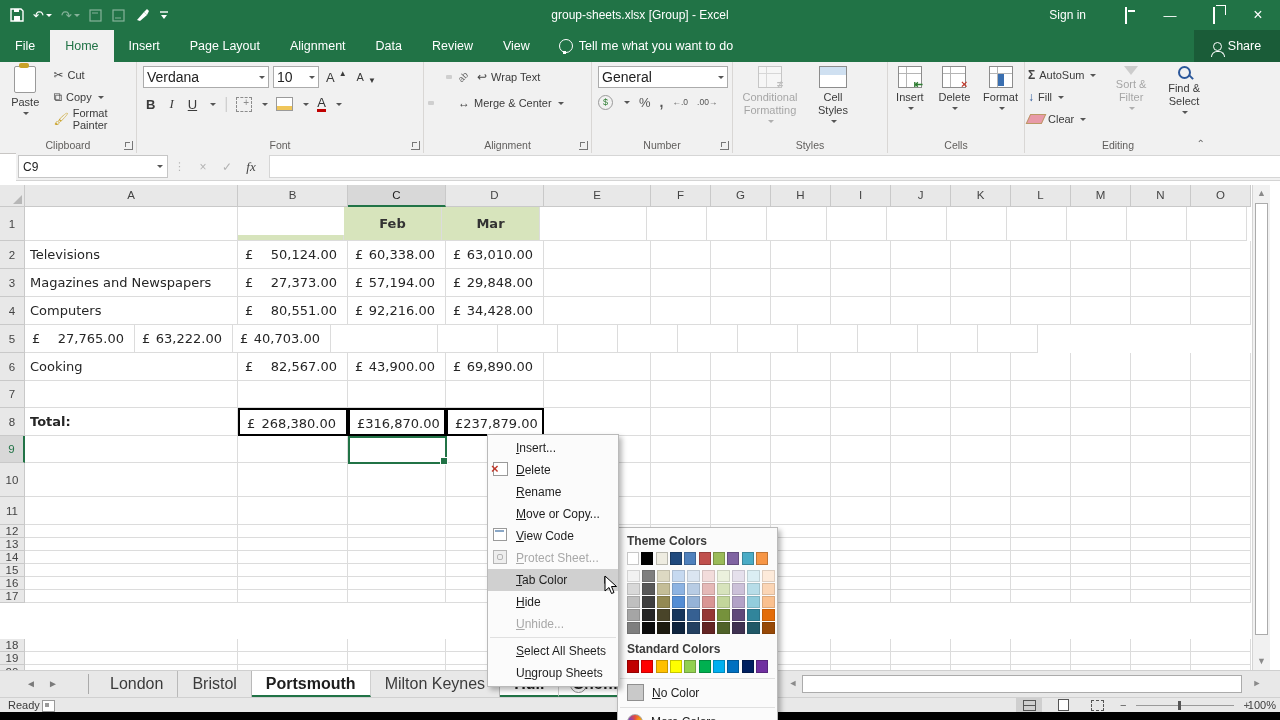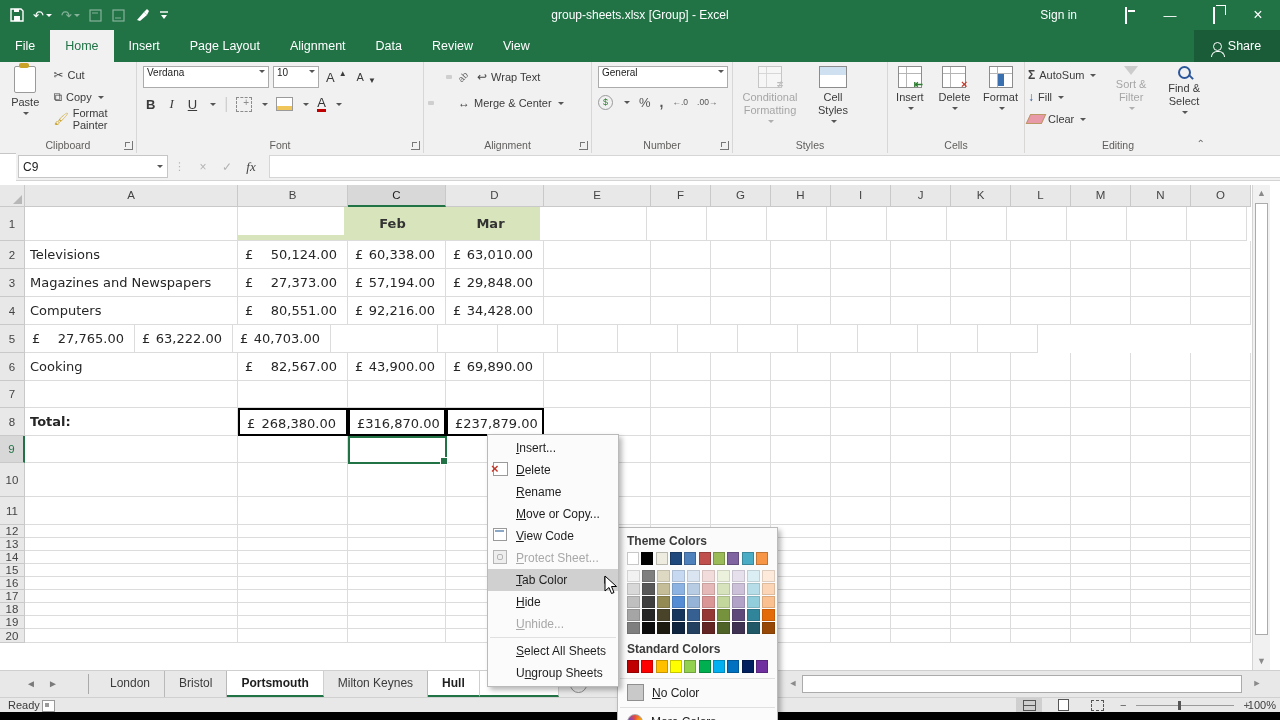--- a/index.html
+++ b/index.html
@@ -8,21 +8,21 @@
   
   #titlebar{position:absolute;left:0;top:0;width:1280px;height:30px;background:#217346;color:#fff;}
   .qat{position:absolute;left:10px;top:0;height:30px;display:flex;align-items:center;gap:9px}
   .qbtn{display:flex;align-items:center;color:#fff;font-size:13px}
   .qbtn.dim{opacity:.45}
   .dd{width:0;height:0;border:3px solid transparent;border-top-color:#fff;margin-left:2px;margin-top:3px}
   .dd.dark{border-top-color:#555}
   #wtitle{position:absolute;left:0;right:0;top:0;height:30px;line-height:30px;text-align:center;font-size:12px;color:#fff}
   .tbright{position:absolute;right:0;top:0;height:30px;display:flex;align-items:center}
   .tbright .wbtn{width:44px;text-align:center;font-size:13px;color:#fff}
-  #signin{font-size:12px;margin-right:27px}
+  #signin{font-size:12px;margin-right:18px}
   .restore-ico{width:9px;height:9px;border:1px solid #fff;position:relative;margin:0 auto}
   .restore-ico:before{content:"";position:absolute;left:2px;top:-3px;width:9px;height:9px;border:1px solid #fff;border-bottom:none;border-left:none}
   .ribbonopts{width:13px;height:11px;border:1px solid #fff;margin:0 auto;position:relative}
   .ribbonopts:before{content:"";position:absolute;left:2px;top:2px;width:7px;height:2px;background:#fff}
   
   #tabrow{position:absolute;left:0;top:30px;width:1280px;height:32px;background:#217346;display:flex;align-items:stretch}
   .rtab{padding:0 15px;line-height:32px;font-size:12.5px;color:#fff;white-space:nowrap}
   .rtab.active{background:#f1f1f1;color:#217346}
   #tellme{display:flex;align-items:center;gap:6px;color:#fff;font-size:12.5px;margin-left:14px}
   .bulb{width:12px;height:12px;border:1.5px solid #fff;border-radius:50%;position:relative}
@@ -33,21 +33,21 @@
   
   #ribbon{position:absolute;left:0;top:62px;width:1280px;height:91px;background:#f1f1f1;border-bottom:1px solid #c8c6c4;display:flex}
   .rgroup{position:relative;border-right:1px solid #d9d7d5;height:100%;flex:0 0 auto}
   .glabel{position:absolute;left:0;right:0;bottom:2px;text-align:center;font-size:10.5px;color:#605e5c}
   .launcher{position:absolute;right:3px;bottom:3px;width:8px;height:8px;border-right:1px solid #777;border-bottom:1px solid #777}
   .launcher:before{content:"";position:absolute;right:2px;bottom:2px;width:4px;height:4px;border-left:1px solid #777;border-top:1px solid #777}
   .bigbtn{display:flex;flex-direction:column;align-items:center;justify-content:flex-start;font-size:11px;color:#3b3b3b;padding:4px 6px;line-height:13px;text-align:center}
   .bigbtn .bico{margin-bottom:3px}
   .smallrow{display:flex;align-items:center;gap:4px;font-size:11px;color:#3b3b3b;height:22px;padding:0 3px}
   .dis{opacity:.42}
-  .combo{background:#fff;border:1px solid #ababab;font-size:10px;color:#222;display:flex;justify-content:space-between;padding:0 3px;height:20px}
+  .combo{background:#fff;border:1px solid #ababab;font-size:14px;color:#222;display:flex;align-items:center;justify-content:space-between;padding:0 3px;height:20px}
   .mini{font-size:12px;color:#444}
   .clip{width:20px;height:25px;border:1px solid #9a9a9a;background:#fff;border-radius:2px;position:relative}
   .clip:before{content:"";position:absolute;left:4px;top:-4px;width:10px;height:5px;background:#c9a227;border-radius:2px}
   .tblico{width:22px;height:20px;border:1px solid #8c8c8c;background:#fff;position:relative}
   .tblico:before{content:"";position:absolute;left:0;right:0;top:6px;height:1px;background:#b5b5b5}
   .tblico:after{content:"";position:absolute;top:0;bottom:0;left:7px;width:1px;background:#b5b5b5}
   .mark{position:absolute;font-size:11px;font-weight:bold;right:-2px;bottom:-4px}
   .alico{width:15px;height:11px;background:repeating-linear-gradient(to bottom,#5a5a5a 0 2px,transparent 2px 4px)}
   .albtn{padding:2px 3px;border-radius:1px}
   .albtn.on{background:#cfcfcf}
@@ -82,21 +82,21 @@
   #selbox{position:absolute;left:348px;top:436px;width:99px;height:28px;border:2px solid #217346;box-sizing:border-box;z-index:5}
   #selbox .fill{position:absolute;right:-3px;bottom:-3px;width:6px;height:6px;background:#217346;border:1px solid #fff}
   
   #vscroll{position:absolute;left:1252px;top:185px;width:18px;height:485px;background:#f1f1f1;border-left:1px solid #d4d4d4;box-sizing:border-box}
   .sarr{height:17px;text-align:center;font-size:9px;color:#8a8a8a;line-height:17px}
   #vthumb{position:absolute;left:2px;right:2px;top:18px;height:430px;background:#fff;border:1px solid #ababab}
   
   #tabbar{position:absolute;left:0;top:670px;width:1280px;height:27px;background:#e8e8e8;border-top:1px solid #cfcfcf;box-sizing:border-box}
   .navarr{position:absolute;top:0;height:26px;line-height:26px;font-size:10px;color:#7a7a7a;width:18px;text-align:center}
   #sheettabs{position:absolute;left:96px;top:0;height:26px;display:flex}
-  .stab{padding:0 14px;line-height:25px;font-size:12px;color:#3b3b3b;border-right:1px solid #b9b9b9;white-space:nowrap}
+  .stab{padding:0 14px;line-height:25px;font-size:16px;color:#3b3b3b;border-right:1px solid #b9b9b9;white-space:nowrap}
   .stab.active{background:#fff;font-weight:bold;color:#1e1e1e;border-bottom:2px solid #217346;box-sizing:border-box;border-right:1px solid #cfcfcf}
   #addsheet{position:absolute;left:570px;top:5px;width:15px;height:15px;border:1px solid #8a8a8a;border-radius:50%;color:#666;font-size:12px;line-height:14px;text-align:center}
   #hscroll{position:absolute;left:786px;top:3px;height:19px;width:486px}
   #hscroll .ha{position:absolute;top:0;width:14px;height:19px;line-height:19px;text-align:center;font-size:9px;color:#8a8a8a}
   #hthumb{position:absolute;left:16px;right:30px;top:1px;height:16px;background:#fff;border:1px solid #ababab}
   
   #statusbar{position:absolute;left:0;top:697px;width:1280px;height:15px;background:#e8e8e8;border-top:1px solid #d0d0d0;box-sizing:border-box;font-size:11px;color:#3b3b3b}
   #ready{position:absolute;left:8px;top:0;line-height:14px}
   #macroico{position:absolute;left:42px;top:2px;width:11px;height:10px;border:1px solid #9a9a9a;background:#fff}
   #macroico:before{content:"";position:absolute;left:2px;top:2px;width:4px;height:4px;background:#9a9a9a}
@@ -199,20 +199,24 @@
   <div id="ribbon-tabs" style="display:flex">
       <div class="rtab">File</div>
       <div class="rtab active">Home</div>
       <div class="rtab">Insert</div>
       <div class="rtab">Page Layout</div>
       <div class="rtab">Alignment</div>
       <div class="rtab">Data</div>
       <div class="rtab">Review</div>
       <div class="rtab">View</div>
     </div>
+  <div id="tellme">
+    <span class="bulb"></span>
+    <span>Tell me what you want to do</span>
+  </div>
   <div id="shareblk">
     <span class="person"></span>
     <span>Share</span>
   </div>
 </div>
 
 <div id="ribbon">
 
   <div class="rgroup" style="width:136px">
     <div style="display:flex">
@@ -786,21 +790,21 @@
       <div class="cell" style="width: 60px; line-height: 12px;"></div>
       <div class="cell" style="width: 60px; line-height: 12px;"></div>
       <div class="cell" style="width: 60px; line-height: 12px;"></div>
       <div class="cell" style="width: 60px; line-height: 12px;"></div>
       <div class="cell" style="width: 60px; line-height: 12px;"></div>
       <div class="cell" style="width: 60px; line-height: 12px;"></div>
       <div class="cell" style="width: 60px; line-height: 12px;"></div>
       <div class="cell" style="width: 60px; line-height: 12px;"></div>
       <div class="cell" style="width: 60px; line-height: 12px;"></div>
     </div>
-    <div class="grow" style="height: 13px;">
+    <div class="grow" style="height: 13px; margin-top: 36px;">
       <div class="rh" style="width: 25px; line-height: 13px;">18</div>
       <div class="cell" style="width: 213px; line-height: 12px;"></div>
       <div class="cell" style="width: 110px; line-height: 12px;"></div>
       <div class="cell" style="width: 98px; line-height: 12px;"></div>
       <div class="cell" style="width: 98px; line-height: 12px;"></div>
       <div class="cell" style="width: 107px; line-height: 12px;"></div>
       <div class="cell" style="width: 60px; line-height: 12px;"></div>
       <div class="cell" style="width: 60px; line-height: 12px;"></div>
       <div class="cell" style="width: 60px; line-height: 12px;"></div>
       <div class="cell" style="width: 60px; line-height: 12px;"></div>

